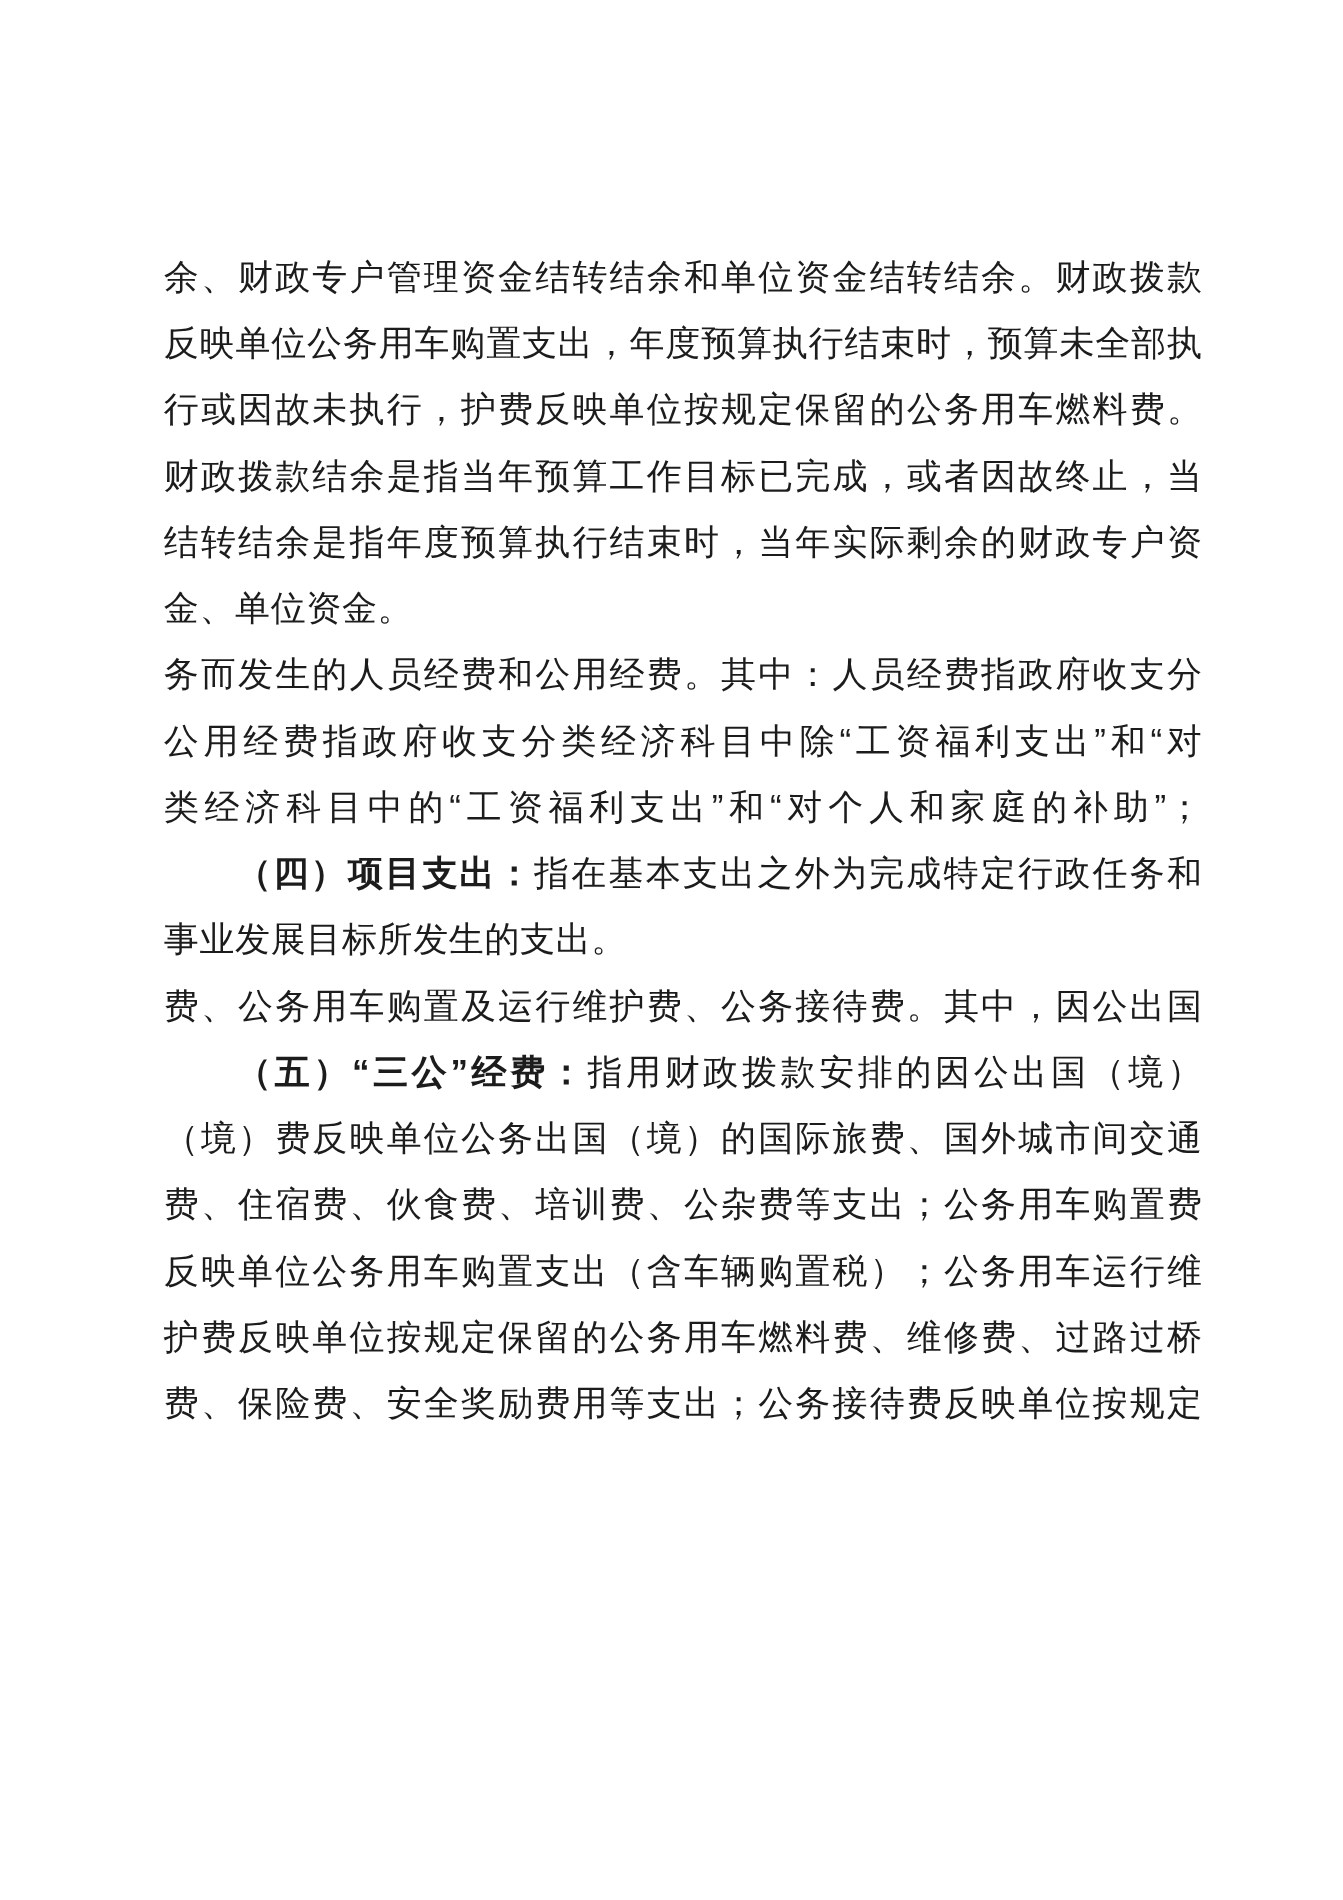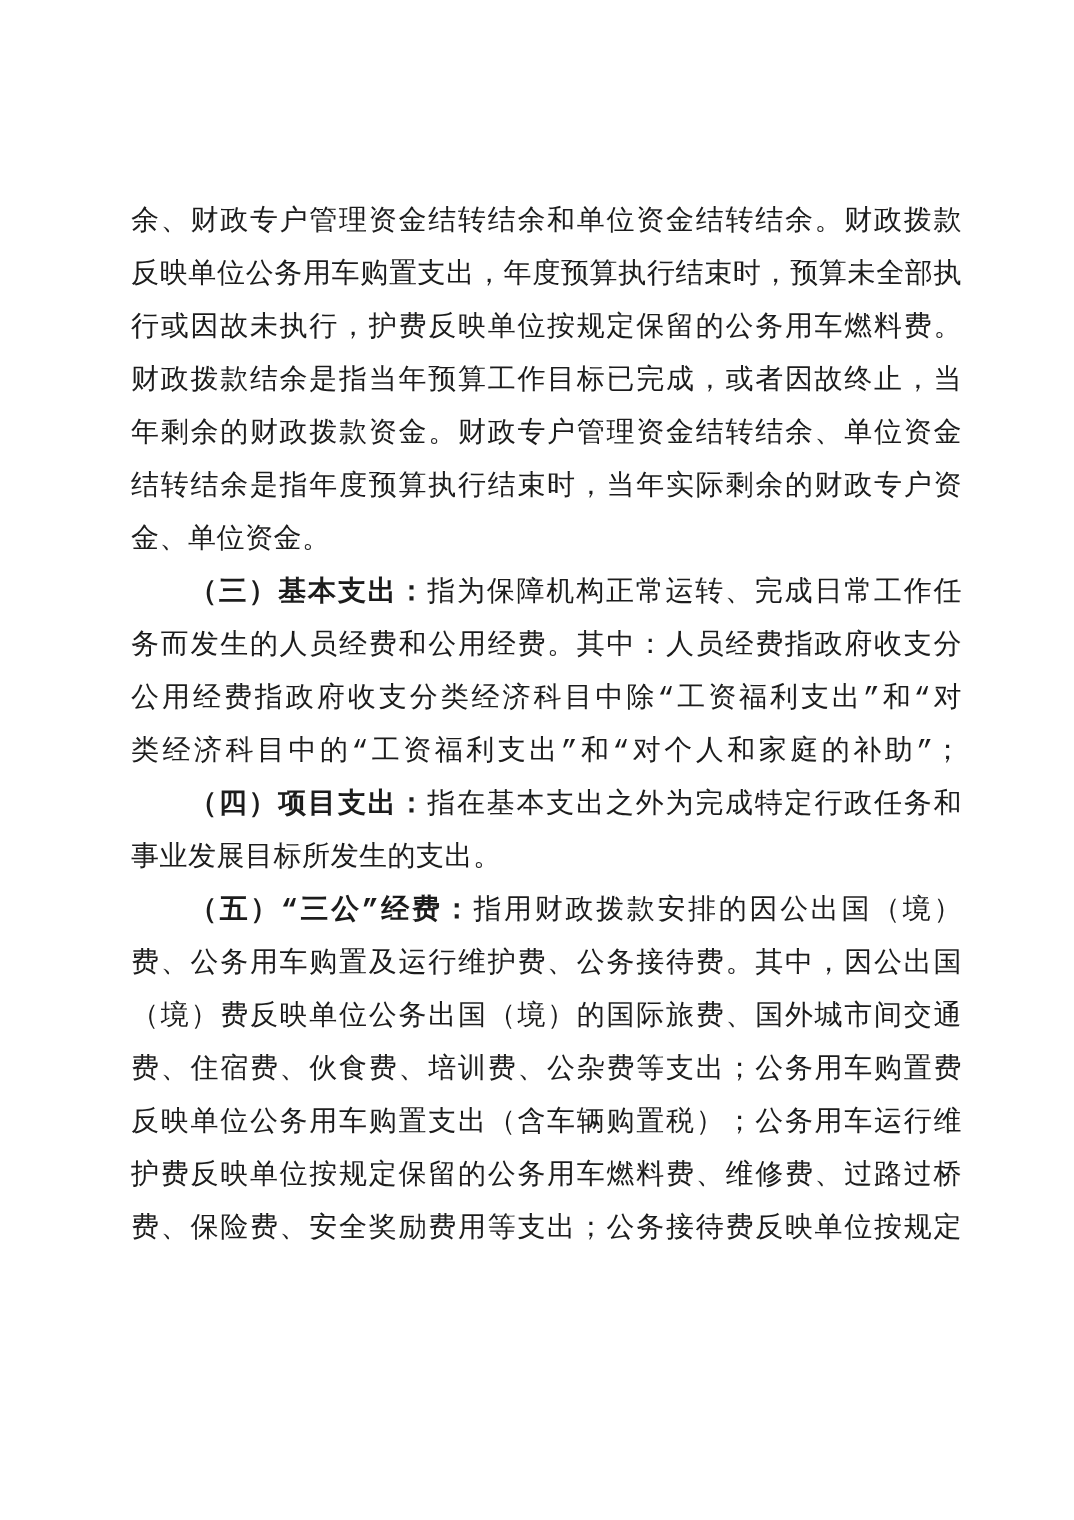--- a/index.html
+++ b/index.html
@@ -6,21 +6,21 @@
     margin: 0;
     padding: 0;
     background: #ffffff;
   }
   .page {
     position: relative;
     width: 1074px;
     height: 1288px;
     background: #ffffff;
     overflow: hidden;
-    font-family: Liberation Mono, monospace;
+    font-family: Liberation Sans, sans-serif;
     color: #1c1c1c;
   }
   .text-block {
     position: absolute;
     left: 131px;
     top: 195px;
     width: 831px;
   }
   .line {
     font-size: 28px;
@@ -55,31 +55,29 @@
 </style>
 </head>
 <body>
 
 <div class="page">
   <div class="text-block">
       <div class="line"><span class="run">余、财政专户管理资金结转结余和单位资金结转结余。财政拨款</span></div>
       <div class="line"><span class="run">反映单位公务用车购置支出，年度预算执行结束时，预算未全部执</span></div>
       <div class="line"><span class="run">行或因故未执行，护费反映单位按规定保留的公务用车燃料费。</span></div>
       <div class="line"><span class="run">财政拨款结余是指当年预算工作目标已完成，或者因故终止，当</span></div>
-      <div class="line"><span class="run">年剩余的财政拨款资金。财政专户管理资金结转结余、单位资金</span></div>
       <div class="line"><span class="run">结转结余是指年度预算执行结束时，当年实际剩余的财政专户资</span></div>
       <div class="line flush"><span class="run">金、单位资金。</span></div>
-      <div class="line indent"><span class="run bold">（三）基本支出：</span><span class="run">指为保障机构正常运转、完成日常工作任</span></div>
       <div class="line"><span class="run">务而发生的人员经费和公用经费。其中：人员经费指政府收支分</span></div>
       <div class="line"><span class="run">公用经费指政府收支分类经济科目中除“工资福利支出”和“对</span></div>
       <div class="line"><span class="run">类经济科目中的“工资福利支出”和“对个人和家庭的补助”；</span></div>
       <div class="line indent"><span class="run bold">（四）项目支出：</span><span class="run">指在基本支出之外为完成特定行政任务和</span></div>
       <div class="line flush"><span class="run">事业发展目标所发生的支出。</span></div>
+      <div class="line"><span class="run">费、公务用车购置及运行维护费、公务接待费。其中，因公出国</span></div>
       <div class="line indent"><span class="run bold">（五）“三公”经费：</span><span class="run">指用财政拨款安排的因公出国（境）</span></div>
-      <div class="line"><span class="run">费、公务用车购置及运行维护费、公务接待费。其中，因公出国</span></div>
       <div class="line"><span class="run">（境）费反映单位公务出国（境）的国际旅费、国外城市间交通</span></div>
       <div class="line"><span class="run">费、住宿费、伙食费、培训费、公杂费等支出；公务用车购置费</span></div>
       <div class="line"><span class="run">反映单位公务用车购置支出（含车辆购置税）；公务用车运行维</span></div>
       <div class="line"><span class="run">护费反映单位按规定保留的公务用车燃料费、维修费、过路过桥</span></div>
       <div class="line"><span class="run">费、保险费、安全奖励费用等支出；公务接待费反映单位按规定</span></div>
     </div>
   <div class="footer">— 7 —</div>
 </div>
 
 </body></html>

